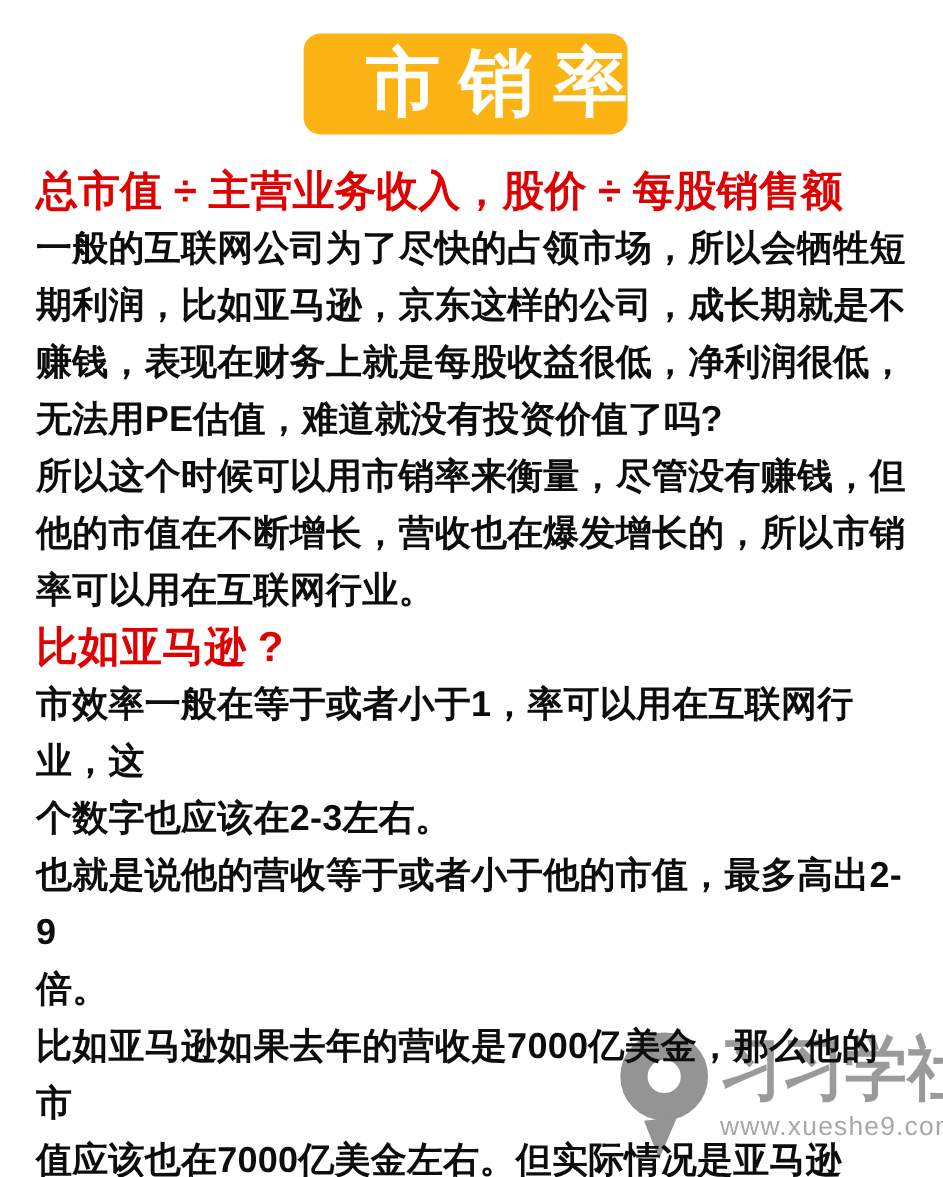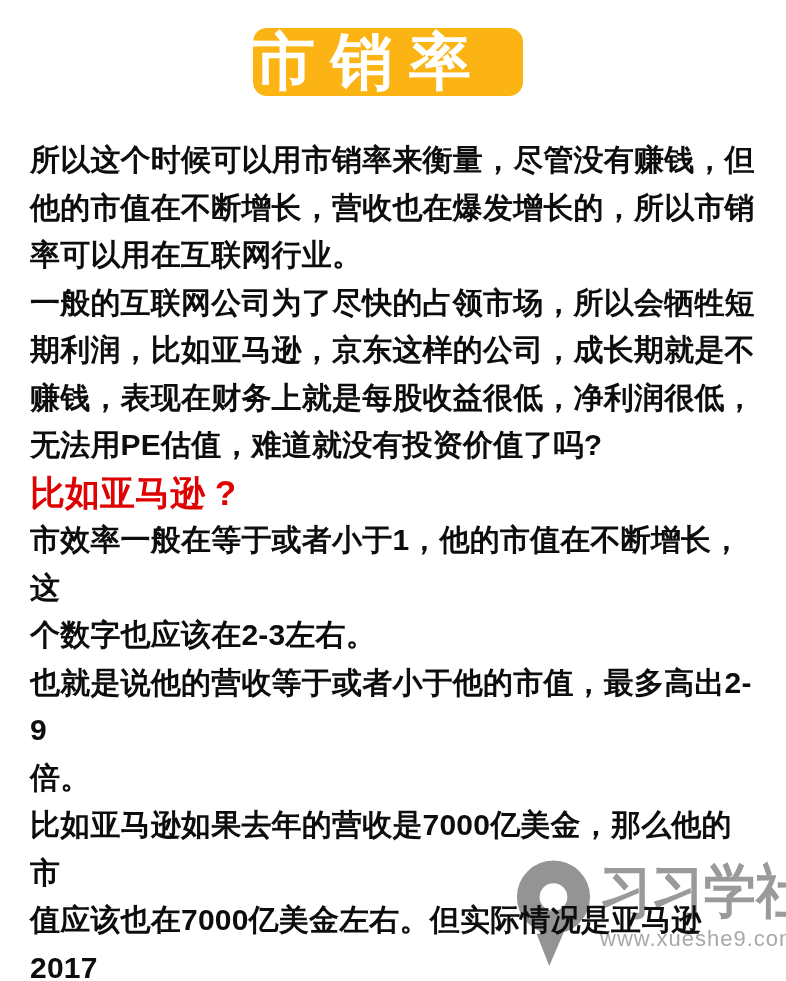--- a/index.html
+++ b/index.html
@@ -18,26 +18,26 @@
     position: absolute;
     inset: 0;
     background: #ffffff;
   }
   
   .banner {
     position: absolute;
     left: 253px;
     top: 28px;
     width: 270px;
-    height: 68px;
+    height: 84px;
     background: #FBB414;
     border-radius: 14px;
     display: flex;
     align-items: center;
-    justify-content: flex-start;
+    justify-content: flex-end;
     z-index: 3;
   }
   .banner-title {
     color: #ffffff;
     font-size: 62px;
     font-weight: bold;
     letter-spacing: 16px;
     margin-right: -16px; 
     line-height: 1;
     white-space: nowrap;
@@ -120,29 +120,30 @@
       <div class="wm-brand">习习学社</div>
       <div class="wm-url">www.xueshe9.com</div>
     </div>
   </div>
 
   <div class="banner">
     <span class="banner-title">市销率</span>
   </div>
 
   <div class="content">
-    <div class="para">所以这个时候可以用市销率来衡量，尽管没有赚钱，但
-他的市值在不断增长，营收也在爆发增长的，所以市销
-率可以用在互联网行业。</div>
+    <div class="heading-red">总市值 ÷ 主营业务收入，股价 ÷ 每股销售额</div>
     <div class="para">一般的互联网公司为了尽快的占领市场，所以会牺牲短
 期利润，比如亚马逊，京东这样的公司，成长期就是不
 赚钱，表现在财务上就是每股收益很低，净利润很低，
 无法用PE估值，难道就没有投资价值了吗?</div>
+    <div class="para">所以这个时候可以用市销率来衡量，尽管没有赚钱，但
+他的市值在不断增长，营收也在爆发增长的，所以市销
+率可以用在互联网行业。</div>
     <div class="heading-red">比如亚马逊 ?</div>
-    <div class="para">市效率一般在等于或者小于1，他的市值在不断增长，这
+    <div class="para">市效率一般在等于或者小于1，率可以用在互联网行业，这
 个数字也应该在2-3左右。</div>
     <div class="para">也就是说他的营收等于或者小于他的市值，最多高出2-9
 倍。</div>
     <div class="para">比如亚马逊如果去年的营收是7000亿美金，那么他的市
 值应该也在7000亿美金左右。但实际情况是亚马逊2017
 年营收为1778亿美元，而市值是7000亿，比例是3.9倍
 所以可见华尔街对亚马逊也是疯狂的追捧。</div>
   </div>
 
 </div>

